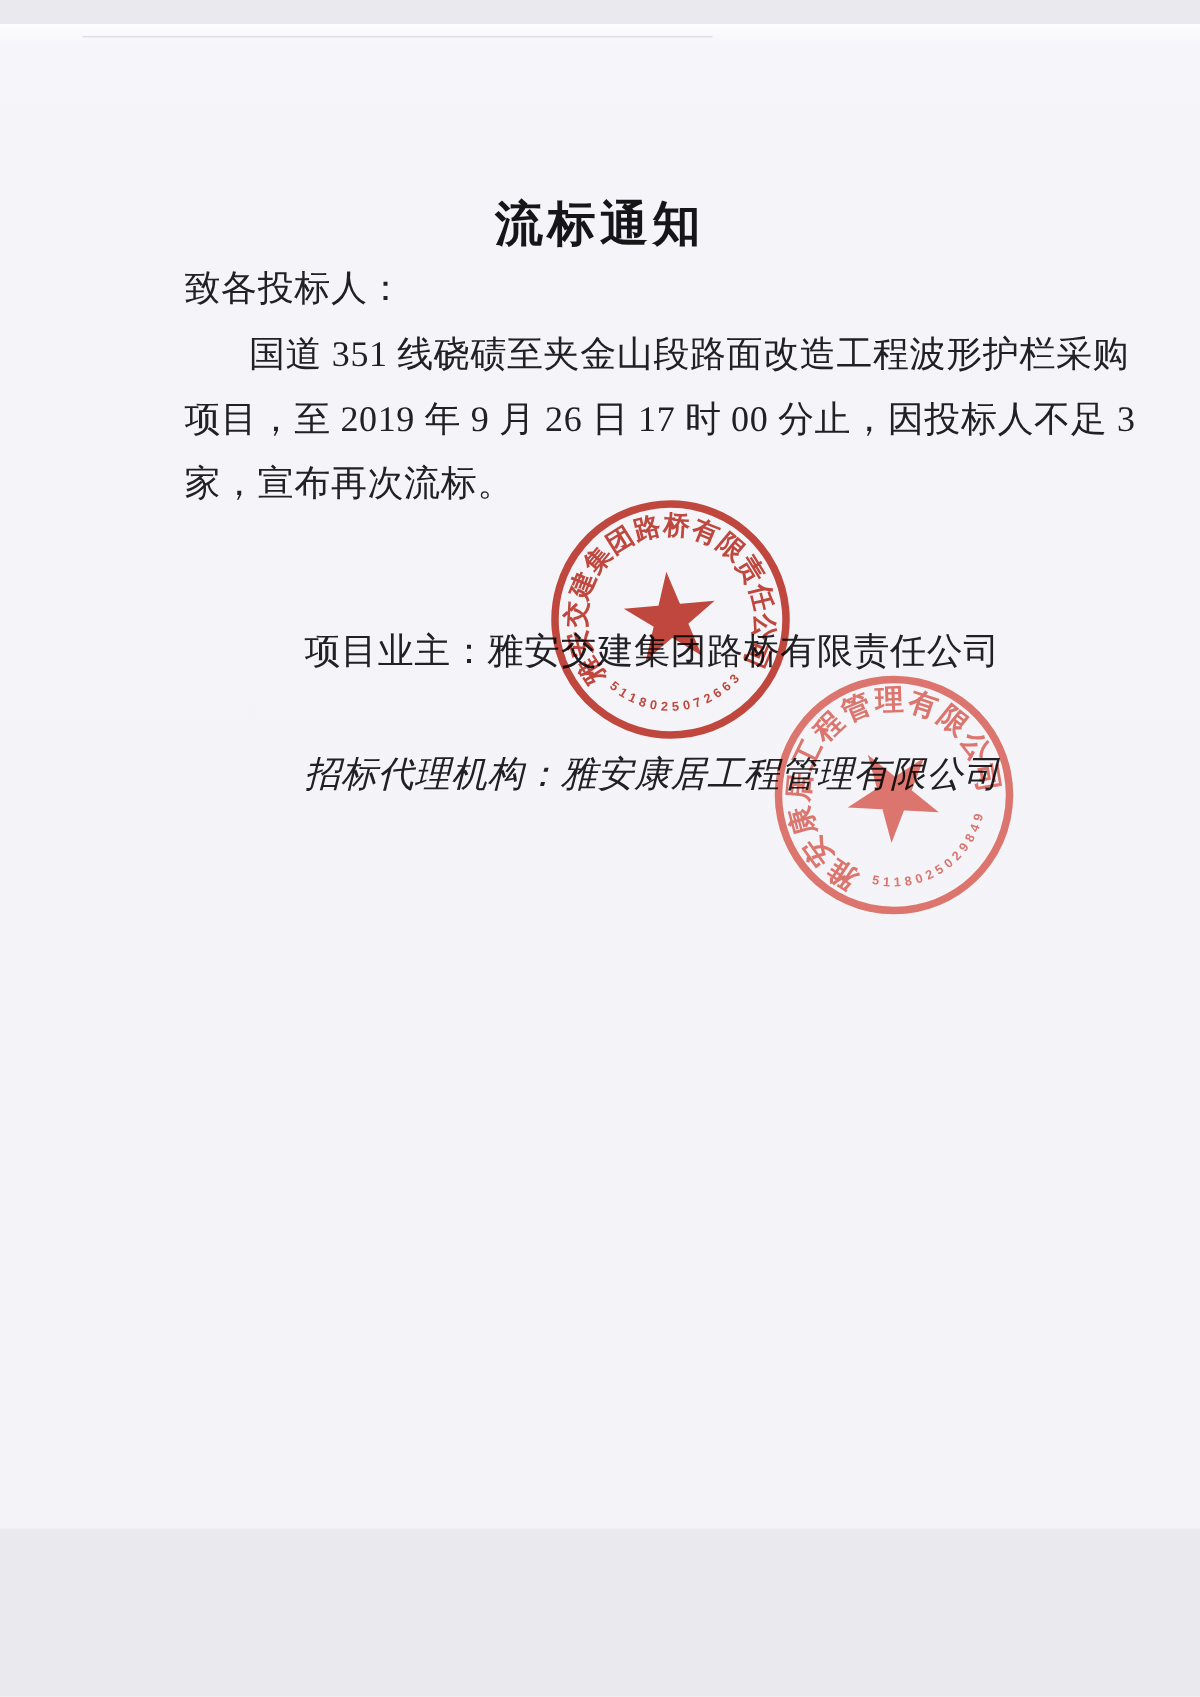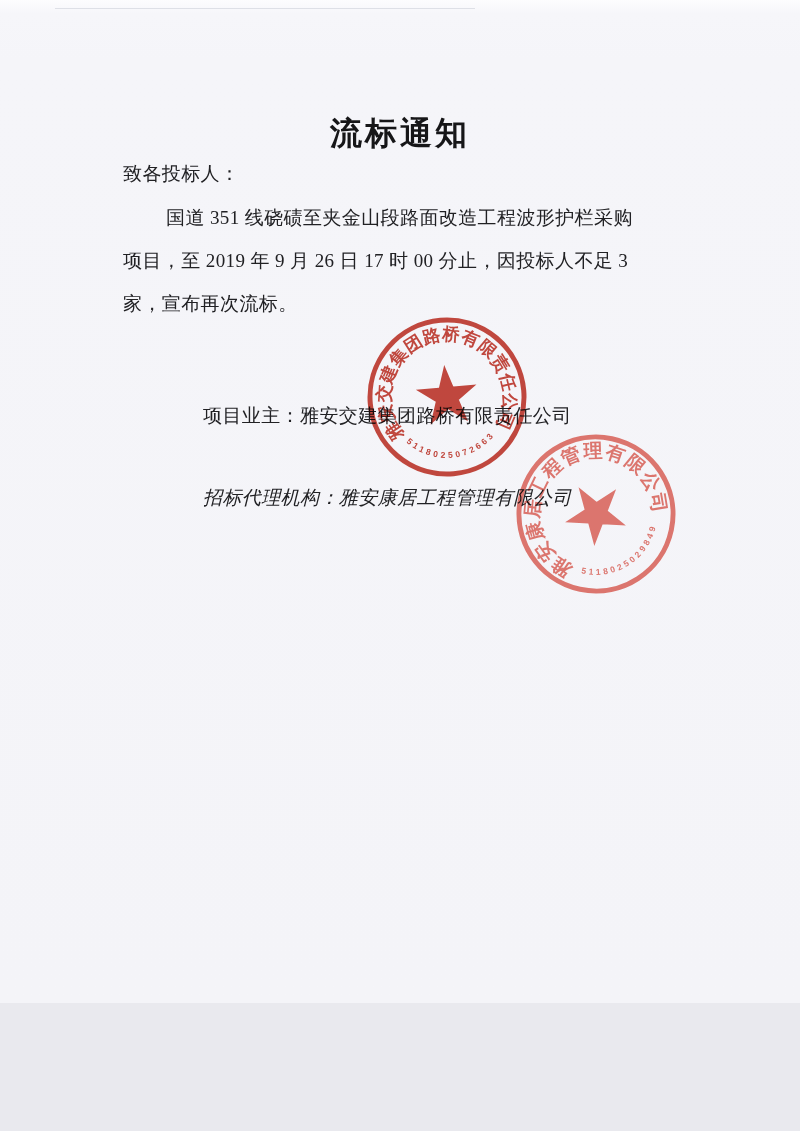--- a/index.html
+++ b/index.html
@@ -1,37 +1,37 @@
 <!DOCTYPE html>
 <html style="--paper: #f5f5f9; --ink: #1e1e20; --stamp1: #c43a2e; --stamp2: #e2685d;"><head>
 <meta charset="utf-8">
 <style>
   html,body { margin:0; padding:0; background:#e9e9ee; }
   .page {
     position: relative;
     width: 800px; height: 1003px;
-    margin: 0 auto;
+    margin: 16px auto;
     background: linear-gradient(180deg, #fdfdfe 0px, #f6f6fa 14px, var(--paper, #f5f5f9) 60px, #f4f4f8 100%);
     overflow: hidden;
     font-family: "Liberation Serif", "DejaVu Serif", serif;
     color: var(--ink, #1e1e20);
   }
   .scan-line {
     position: absolute; top: 8px; left: 55px; width: 420px; height: 1px;
     background: #c9ccd6; opacity: .55;
   }
   .doc-title {
     position: absolute; top: 112px; left: 0; width: 100%;
     margin: 0; text-align: center;
     font-size: 32px; font-weight: bold; letter-spacing: 3px;
     color: #161618;
   }
   .text-line {
     position: absolute; left: 123px;
-    font-size: 19px; letter-spacing: 0.4px;
+    font-size: 24px; letter-spacing: 0.4px;
     line-height: 1.25; white-space: nowrap;
     color: #212124;
   }
   .salutation  { top: 162px; }
   .body-line-0 { top: 206px; padding-left: 43px; }
   .body-line-1 { top: 249px; }
   .body-line-2 { top: 292px; }
   .owner-line  { top: 404px; left: 203px; }
   .agency-line { top: 486px; left: 203px; font-style: italic; }
   .date-line   { top: 608px; left: 318px; }

